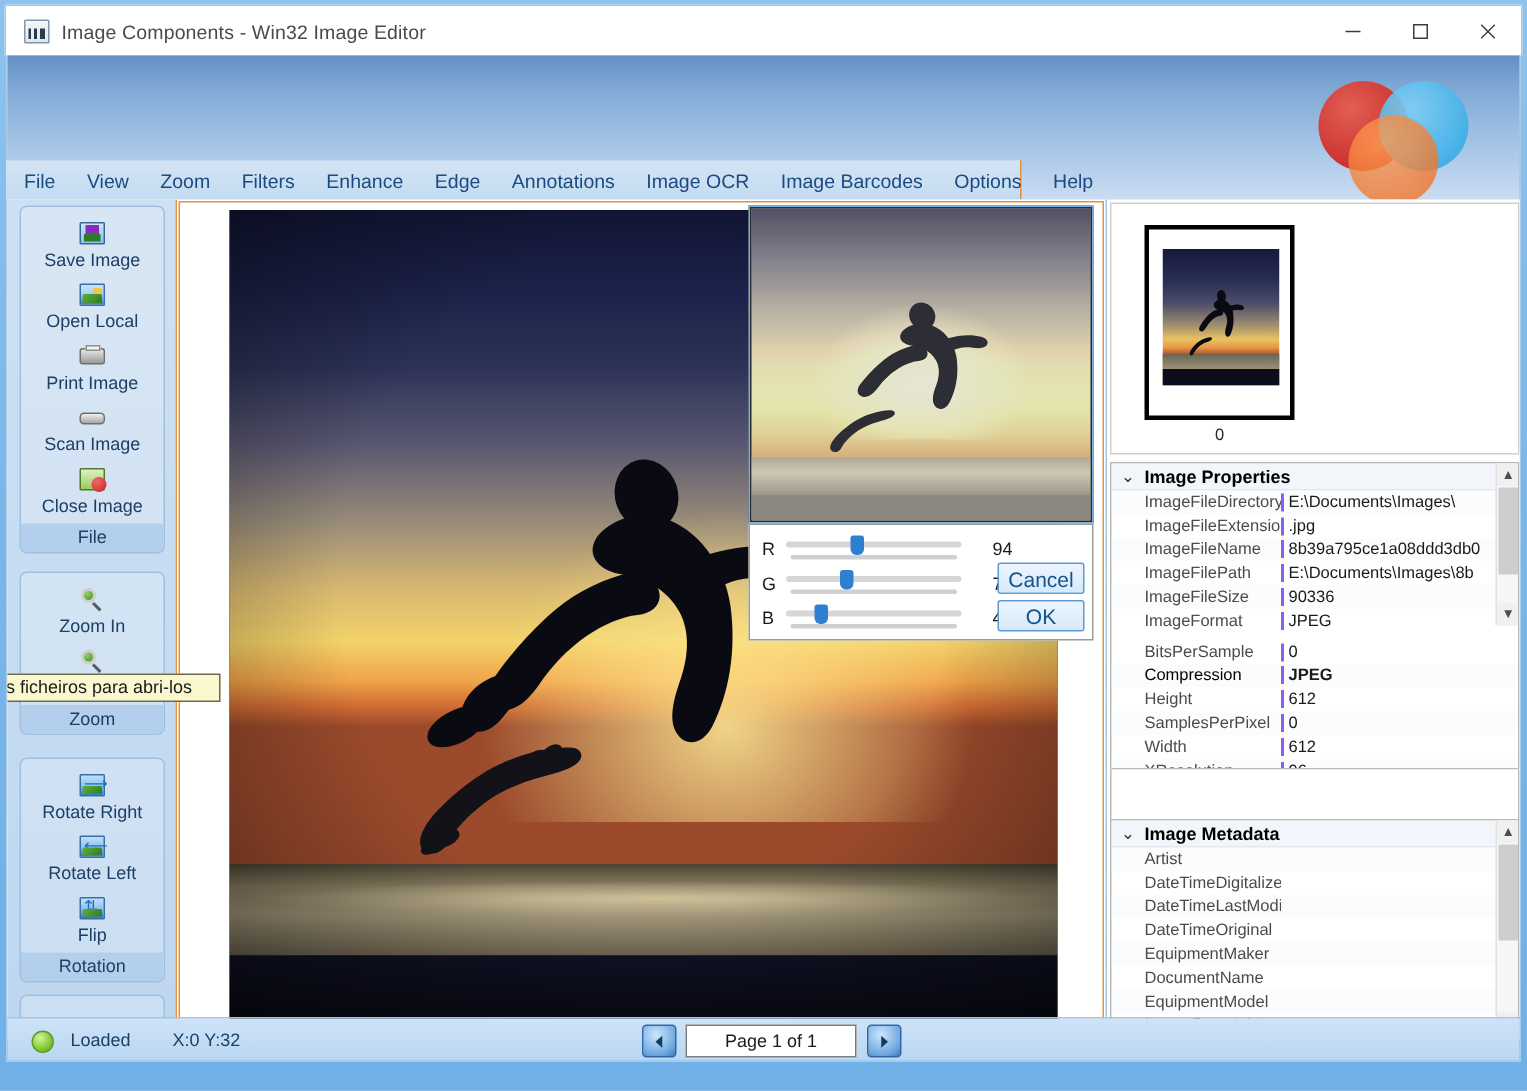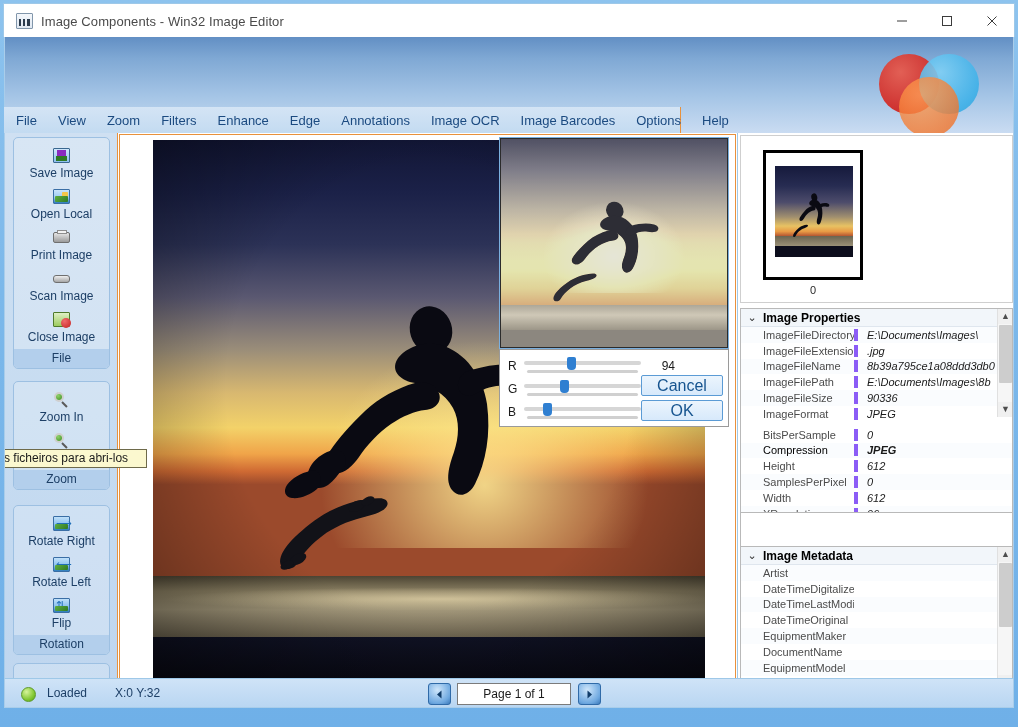--- a/index.html
+++ b/index.html
@@ -203,24 +203,24 @@
   .rgbrow .lab{width:16px;font-size:12px;color:#1a1a1a;}
   .sliderwrap{position:relative;width:117px;height:18px;}
   .sliderwrap .track{position:absolute;left:0;top:4px;width:117px;height:4px;
     background:#d6d6d6;border-radius:2px;}
   .sliderwrap .track2{position:absolute;left:3px;top:13px;width:111px;height:3px;
     background:#d0d0d0;border-radius:2px;}
   .sliderwrap .thumb{position:absolute;top:0;width:9px;height:13px;
     background:#2f7fd1;border-radius:2px 2px 4px 4px;}
   .rgbrow .val{width:34px;text-align:right;font-size:12px;color:#1a1a1a;padding-right:6px;}
   .dlgbtn{
-    position:absolute;right:5px;width:82px;height:21px;
+    position:absolute;right:5px;width:58px;height:21px;
     background:linear-gradient(180deg,#ecf5fd,#d7e9fb);
     border:1px solid #5b9bd5;border-radius:2px;box-sizing:border-box;
-    font-size:16px;color:#16548f;display:flex;align-items:center;justify-content:center;cursor:default;
+    font-size:14px;color:#16548f;display:flex;align-items:center;justify-content:center;cursor:default;
   }
   .dlgbtn.cancel{top:25px;}
   .dlgbtn.ok{top:50px;margin-left:24px;}
 
   
   .rightpanel{
     position:absolute;left:733px;top:0;width:277px;height:560px;background:#ffffff;
   }
   .thumbpane{
     position:absolute;left:2px;top:2px;width:273px;height:168px;
@@ -245,22 +245,22 @@
   .pgrouphdr{
     display:flex;align-items:center;height:17px;background:#f2f6fa;
     border-bottom:1px solid #dfe6ee;
   }
   .pgrouphdr .chev{width:22px;text-align:center;font-size:11px;color:#333;}
   .pgrouphdr .ttl{font-size:12px;font-weight:bold;color:#000;}
   .prow{display:flex;height:15.8px;font-size:11px;color:#444;align-items:center;}
   .prow:nth-child(even){background:#fafcfe;}
   .prow .k{width:113px;padding-left:22px;box-sizing:border-box;color:#4b4b4b;overflow:hidden;
     white-space:nowrap;}
-  .prow .v{flex:1;color:#1a1a1a;padding-left:9px;overflow:hidden;white-space:nowrap;
-    border-left:4px solid #8b5cf6;font-style:italic;}
+  .prow .v{flex:1;color:#1a1a1a;padding-left:3px;overflow:hidden;white-space:nowrap;
+    border-left:2px solid #8b5cf6;}
   .prow.hl .k{color:#000;}
   .prow.hl .v{font-weight:bold;}
   .pscroll{
     position:absolute;right:0;top:0;width:15px;height:100%;background:#f6f6f6;
     border-left:1px solid #e0e0e0;box-sizing:border-box;
   }
   .pscroll .up,.pscroll .dn{
     position:absolute;left:0;width:15px;height:15px;background:#f0f0f0;
     font-size:9px;color:#4d4d4d;text-align:center;line-height:15px;
   }

